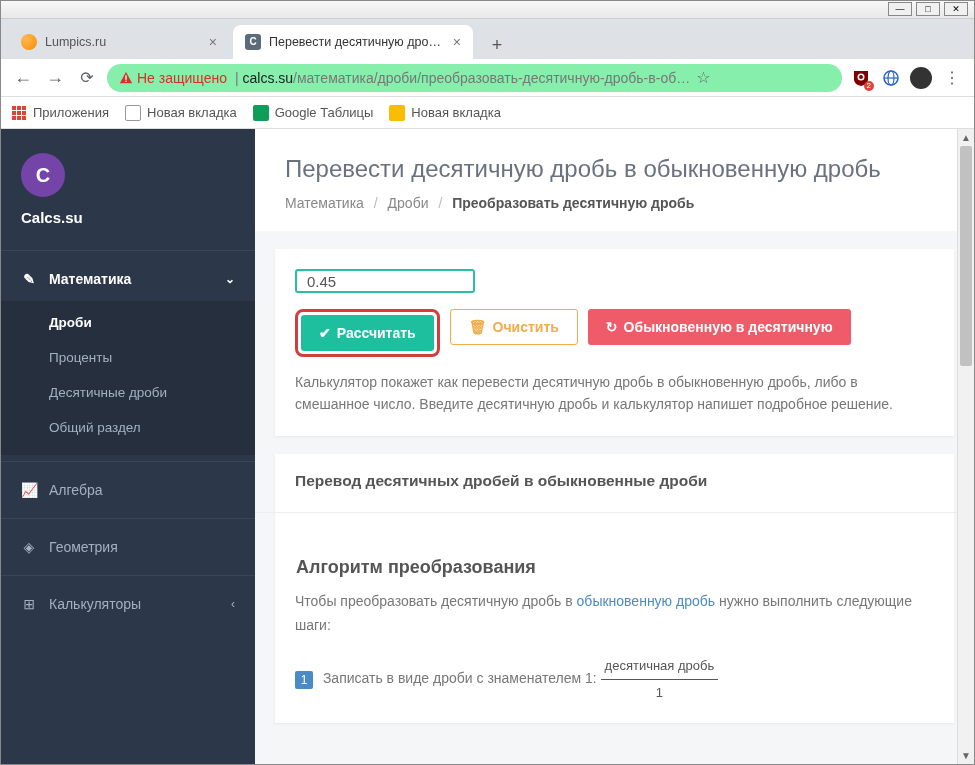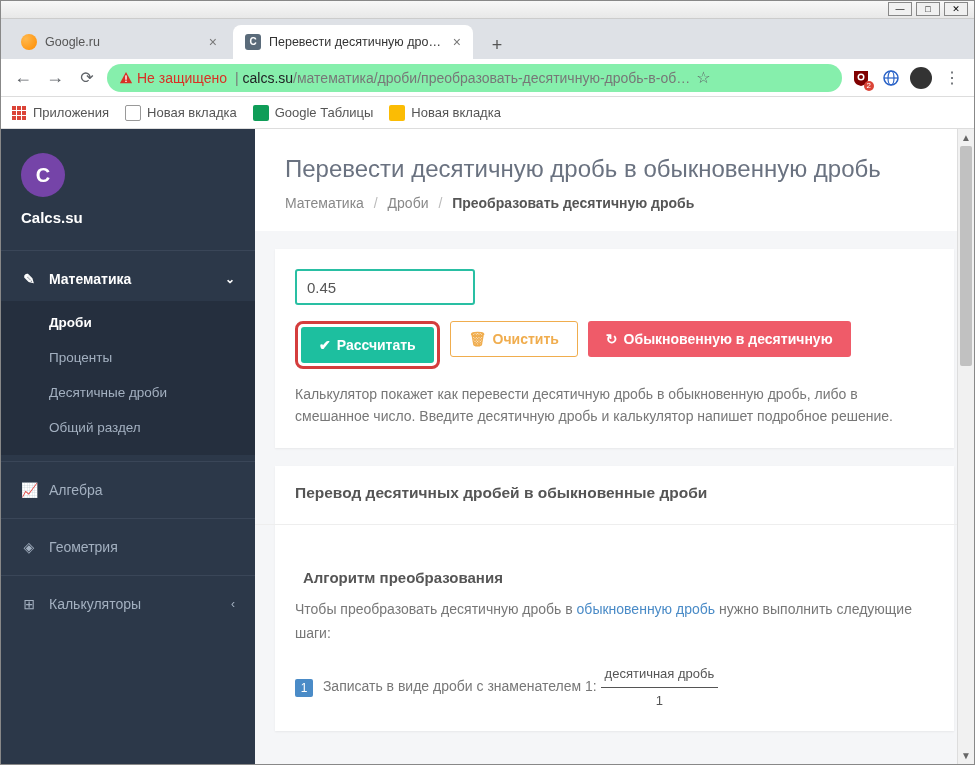--- a/index.html
+++ b/index.html
@@ -68,33 +68,33 @@
 
 .main { flex: 1; background: #f5f6f8; overflow-y: auto; position: relative; padding: 0; }
 .main-header { background: #fff; padding: 26px 30px 20px; }
 .main-title { font-size: 24px; font-weight: 400; color: #6a7280; margin-bottom: 12px; }
 .breadcrumb { font-size: 14px; color: #888; }
 .breadcrumb .sep { margin: 0 6px; color: #bbb; }
 .breadcrumb .current { color: #555; font-weight: 600; }
 
 .card { background: #fff; margin: 18px 20px; padding: 20px; box-shadow: 0 1px 2px rgba(0,0,0,0.06); }
 .input-row { margin-bottom: 16px; }
-.num-input { width: 180px; height: 36px; border: 2px solid #29bfa3; border-radius: 3px; padding: 0 10px; font-size: 15px; color: #555; }
+.num-input { width: 180px; height: 24px; border: 2px solid #29bfa3; border-radius: 3px; padding: 0 10px; font-size: 15px; color: #555; }
 .btn-row { display: flex; gap: 10px; margin-bottom: 14px; }
 .btn { height: 36px; border-radius: 3px; border: none; padding: 0 18px; font-size: 14px; font-weight: 600; display: flex; align-items: center; gap: 6px; cursor: pointer; }
 .btn-highlight { position: relative; border: 3px solid #d43d3d; border-radius: 8px; padding: 3px; }
 .btn-calc { background: #1dbf9f; color: #fff; }
 .btn-clear { background: #fff; color: #f0ad4e; border: 1px solid #f0ad4e; }
 .btn-swap { background: #ef5b69; color: #fff; }
 .desc { font-size: 14px; color: #777; line-height: 1.6; }
 
 .card-section { padding: 18px 20px; }
 .section-title { font-size: 15.5px; font-weight: 600; color: #555; margin-bottom: 4px; }
 .card hr { border: none; border-top: 1px solid #eee; margin: 0 -20px 16px; }
-.sub-title { font-size: 15px; font-weight: 600; color: #555; margin: 10px 8px 12px; }
+.sub-title { font-size: 18px; font-weight: 600; color: #555; margin: 10px 1px 12px; }
 .step-text { font-size: 14px; color: #777; line-height: 1.7; }
 .link { color: #4a8bc7; }
 .step-num { display: inline-block; width: 18px; height: 18px; background: #4a8bc7; color: #fff; text-align: center; line-height: 18px; font-size: 12px; border-radius: 2px; margin-right: 6px; }
 .formula { display: inline-flex; flex-direction: column; align-items: center; font-size: 13px; vertical-align: middle; color:#555; }
 .formula .top { border-bottom: 1px solid #555; padding: 0 4px 2px; }
 .formula .bot { padding-top: 2px; }
 
 
 .scrollbar-v { position: absolute; right: 0; top: 0; bottom: 0; width: 17px; background: #f1f1f1; border-left: 1px solid #ddd; }
 .scroll-arrow { height: 17px; font-size: 10px; text-align: center; line-height: 17px; color: #666; background:#f1f1f1; }
@@ -106,21 +106,21 @@
 <div class="window">
   <div class="titlebar">
     <div class="titlebar-btn">—</div>
     <div class="titlebar-btn">□</div>
     <div class="titlebar-btn">✕</div>
   </div>
 
   <div class="tab-strip">
     <div class="tab">
       <div class="tab-icon lumpics"></div>
-      <span class="tab-title">Google.ru</span>
+      <span class="tab-title">Lumpics.ru</span>
       <span class="tab-close">×</span>
     </div>
     <div class="tab active">
       <div class="tab-icon calcs">C</div>
       <span class="tab-title">Перевести десятичную дробь в</span>
       <span class="tab-close">×</span>
     </div>
     <div class="new-tab">+</div>
   </div>
 

